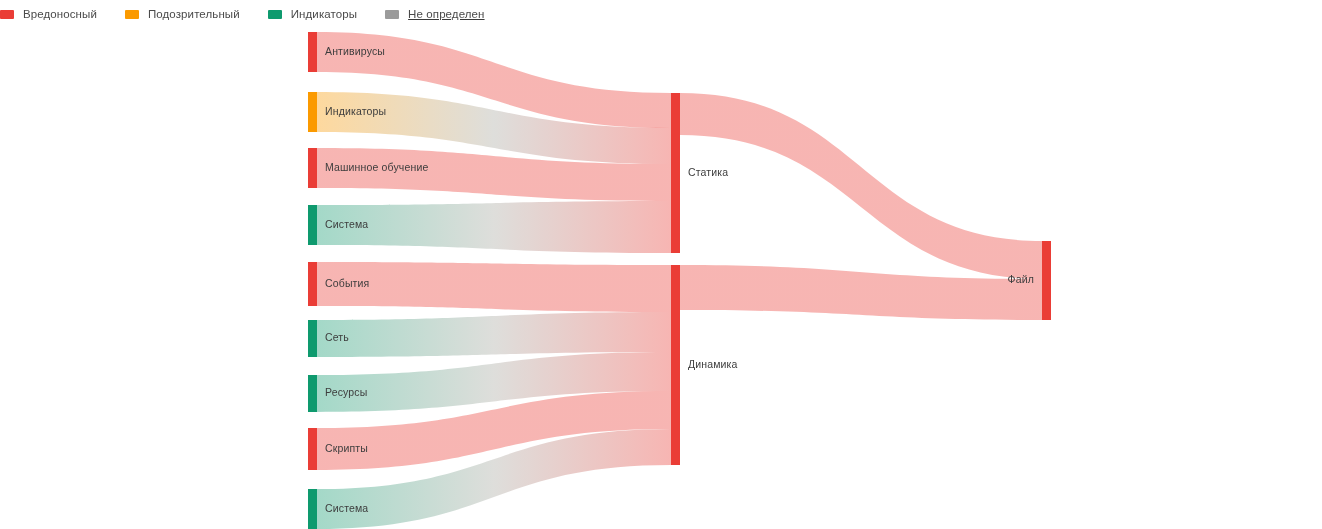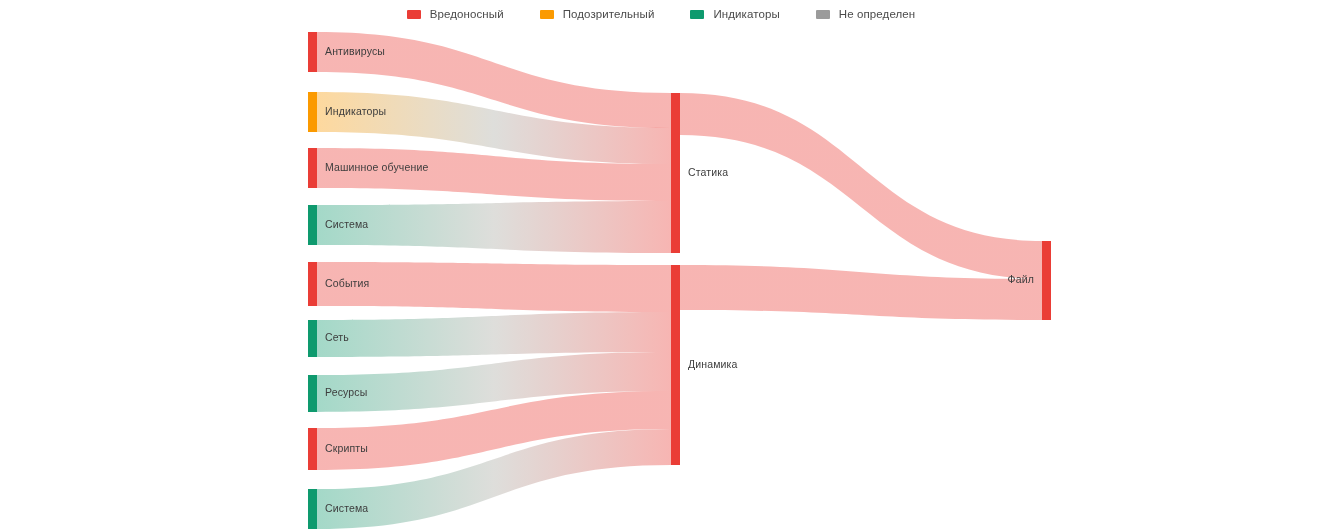--- a/index.html
+++ b/index.html
@@ -6,25 +6,25 @@
   body{
     width:1322px;height:529px;overflow:hidden;
     font-family:"Liberation Sans","DejaVu Sans",sans-serif;
     color:#3b3b3b;
   }
   #root{position:relative;width:1322px;height:529px;}
 
   
   .legend{
     position:absolute;left:0;top:8px;width:1322px;
-    display:flex;justify-content:center;align-items:center;gap:8px;
+    display:flex;align-items:center;gap:0;
     pointer-events:none;
   }
   .legend-item{display:flex;align-items:center;margin:0 28px 0 0;}
-  .legend-item:last-child{margin-right:0;}
+  .legend-item:last-child{margin-right:0;text-decoration:underline;}
   .legend-swatch{
     width:14px;height:9px;border-radius:1px;margin-right:9px;display:inline-block;
   }
   .legend-label{
     font-size:11.5px;color:#4a4a4a;letter-spacing:.1px;white-space:nowrap;
   }
 
   
   svg.sankey{position:absolute;left:0;top:0;width:1322px;height:529px;display:block;}
   .nodelabel{

